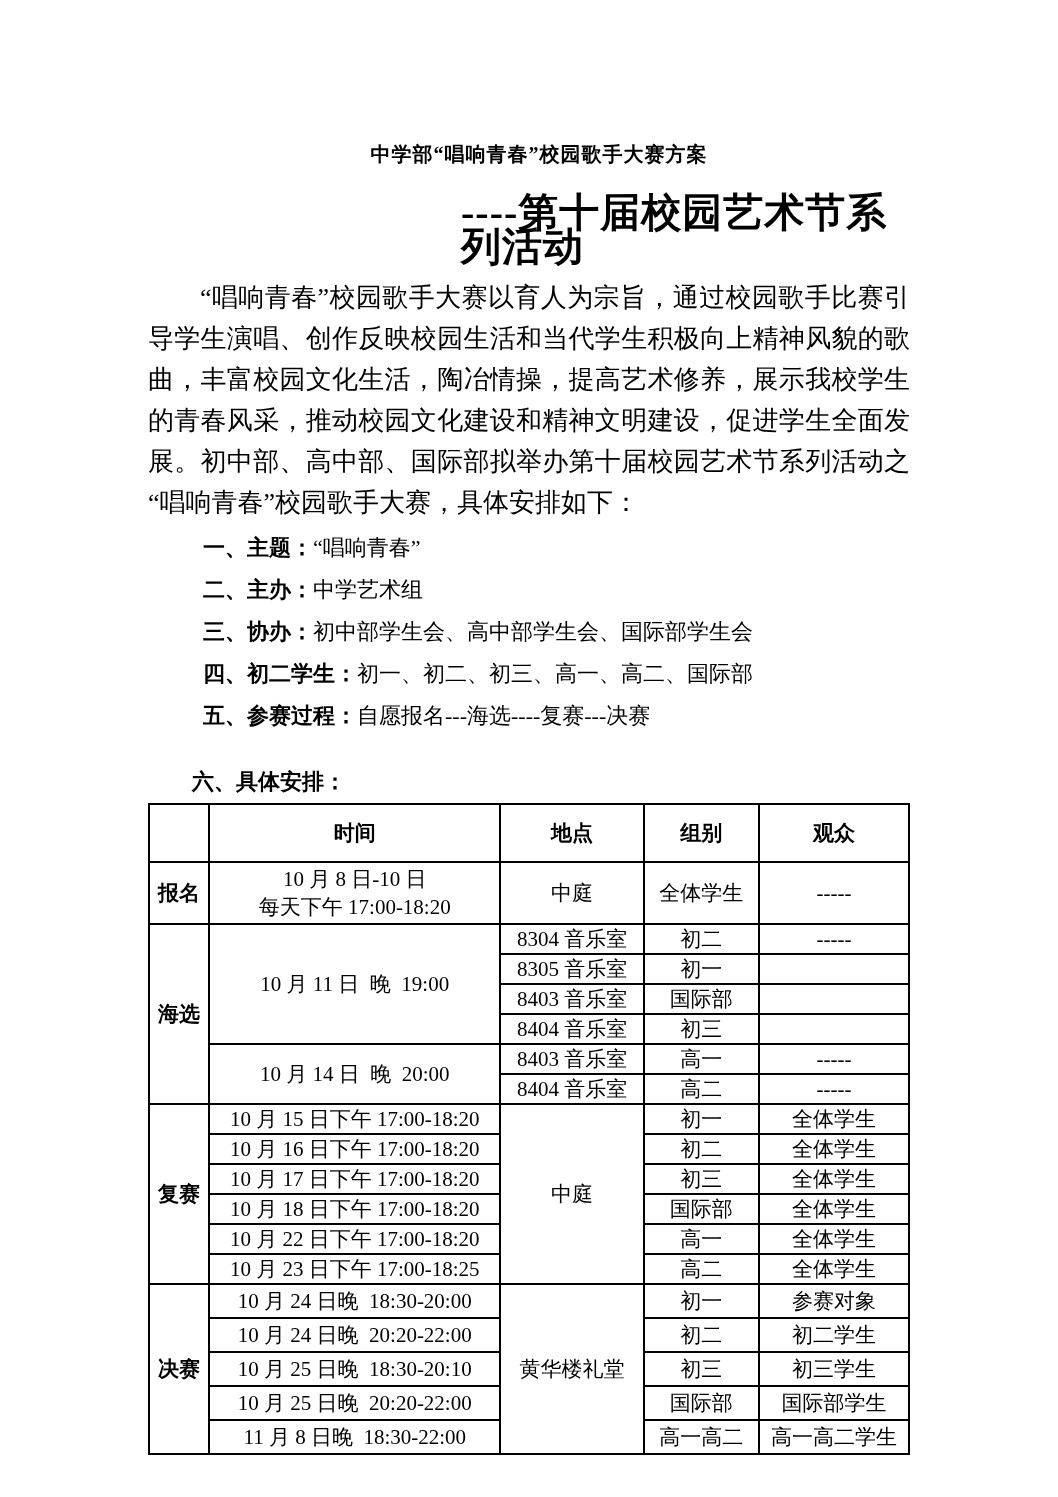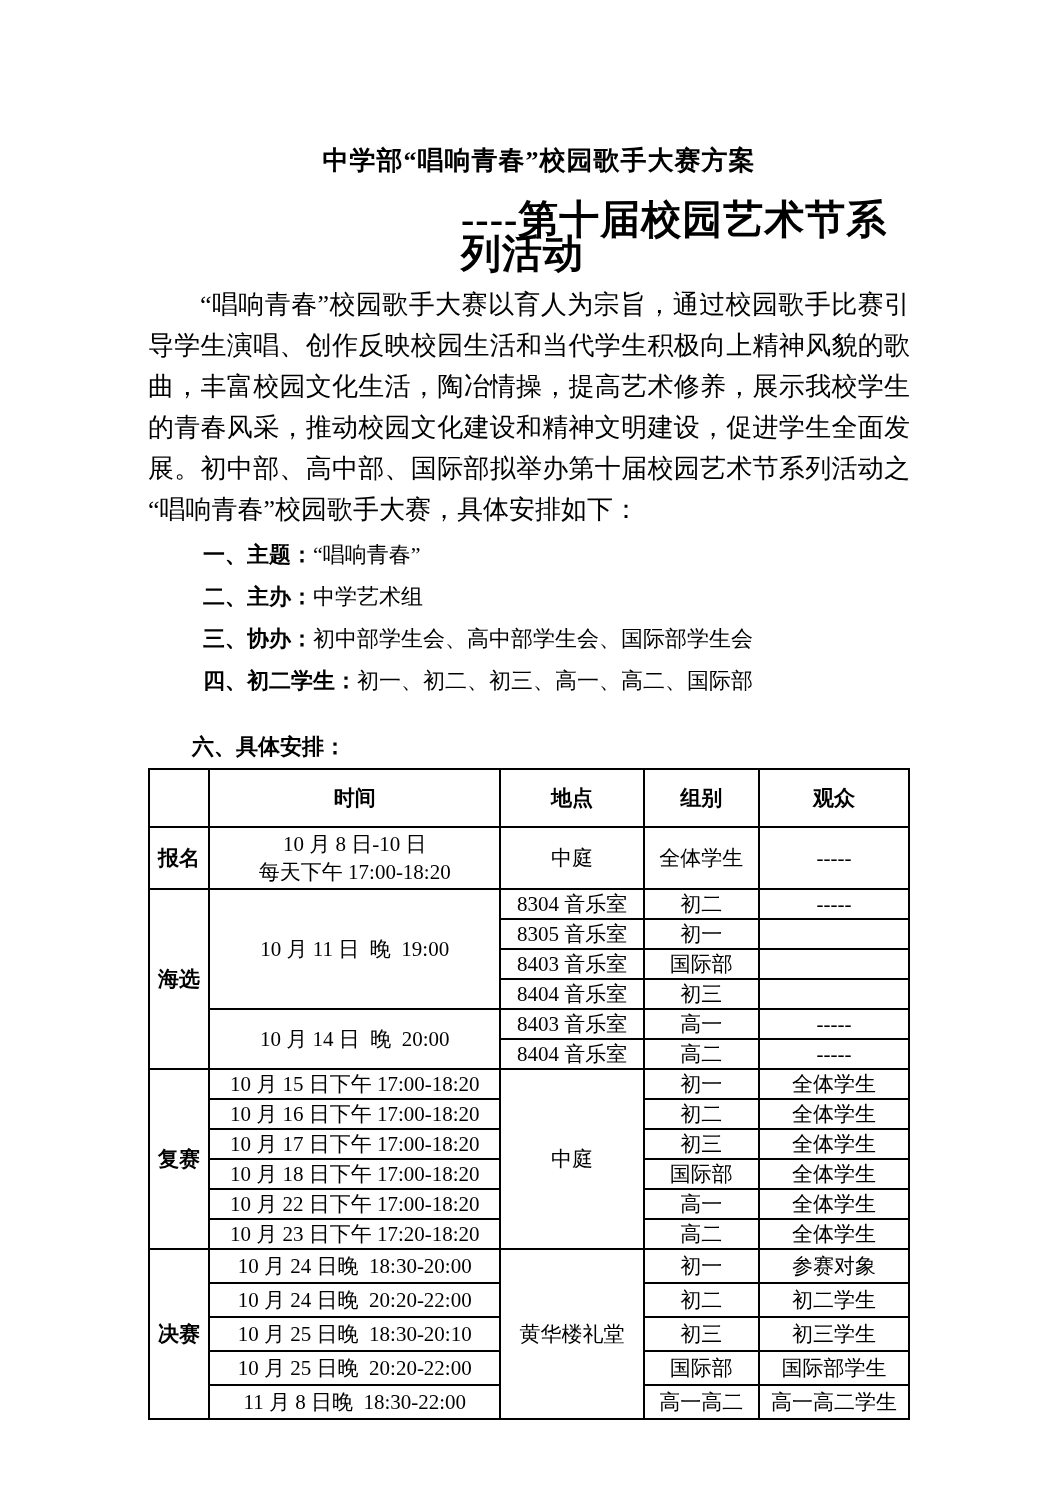--- a/index.html
+++ b/index.html
@@ -14,23 +14,23 @@
     color: #000000;
     font-family: "Liberation Serif", "DejaVu Serif", serif;
   }
   .page {
     box-sizing: border-box;
     width: 1058px;
     height: 1497px;
     padding: 136px 148px 0 148px;
   }
   .doc-title {
-    margin: 7px;
+    margin: 0;
     padding-left: 20px;
-    font-size: 26px;
+    font-size: 20px;
     font-weight: bold;
     line-height: 36px;
     text-align: center;
     letter-spacing: 1px;
   }
   .doc-subtitle {
     margin: 24px 0 0 313px;
     font-size: 40px;
     font-weight: bold;
     line-height: 34px;
@@ -105,20 +105,21 @@
   <h1 class="doc-title">中学部“唱响青春”校园歌手大赛方案</h1>
   <div class="doc-subtitle">----第十届校园艺术节系列活动</div>
 
   <p class="intro">“唱响青春”校园歌手大赛以育人为宗旨，通过校园歌手比赛引导学生演唱、创作反映校园生活和当代学生积极向上精神风貌的歌曲，丰富校园文化生活，陶冶情操，提高艺术修养，展示我校学生的青春风采，推动校园文化建设和精神文明建设，促进学生全面发展。初中部、高中部、国际部拟举办第十届校园艺术节系列活动之“唱响青春”校园歌手大赛，具体安排如下：</p>
 
   <div class="list">
     <div class="list-item"><span class="lbl">一、主题：</span><span>“唱响青春”</span></div>
     <div class="list-item"><span class="lbl">二、主办：</span><span>中学艺术组</span></div>
     <div class="list-item"><span class="lbl">三、协办：</span><span>初中部学生会、高中部学生会、国际部学生会</span></div>
     <div class="list-item"><span class="lbl">四、初二学生：</span><span>初一、初二、初三、高一、高二、国际部</span></div>
+    <div class="list-item"><span class="lbl">五、参赛过程：</span><span>自愿报名---海选----复赛---决赛</span></div>
     <div class="list-item last"><span class="lbl">六、具体安排：</span><span></span></div>
   </div>
 
   <table class="schedule">
     <colgroup>
       <col style="width:60px">
       <col style="width:291px">
       <col style="width:143px">
       <col style="width:115px">
       <col style="width:150px">
@@ -197,21 +198,21 @@
       <td class="time-cell">10 月 18 日下午 17:00-18:20</td>
       <td>国际部</td>
       <td>全体学生</td>
     </tr>
     <tr class="r30">
       <td class="time-cell">10 月 22 日下午 17:00-18:20</td>
       <td>高一</td>
       <td>全体学生</td>
     </tr>
     <tr class="r30">
-      <td class="time-cell">10 月 23 日下午 17:20-18:20</td>
+      <td class="time-cell">10 月 23 日下午 17:00-18:25</td>
       <td>高二</td>
       <td>全体学生</td>
     </tr>
 
     <tr class="r34">
       <td class="stage-cell" rowspan="5">决赛</td>
       <td class="time-cell">10 月 24 日晚  18:30-20:00</td>
       <td rowspan="5">黄华楼礼堂</td>
       <td>初一</td>
       <td>参赛对象</td>

